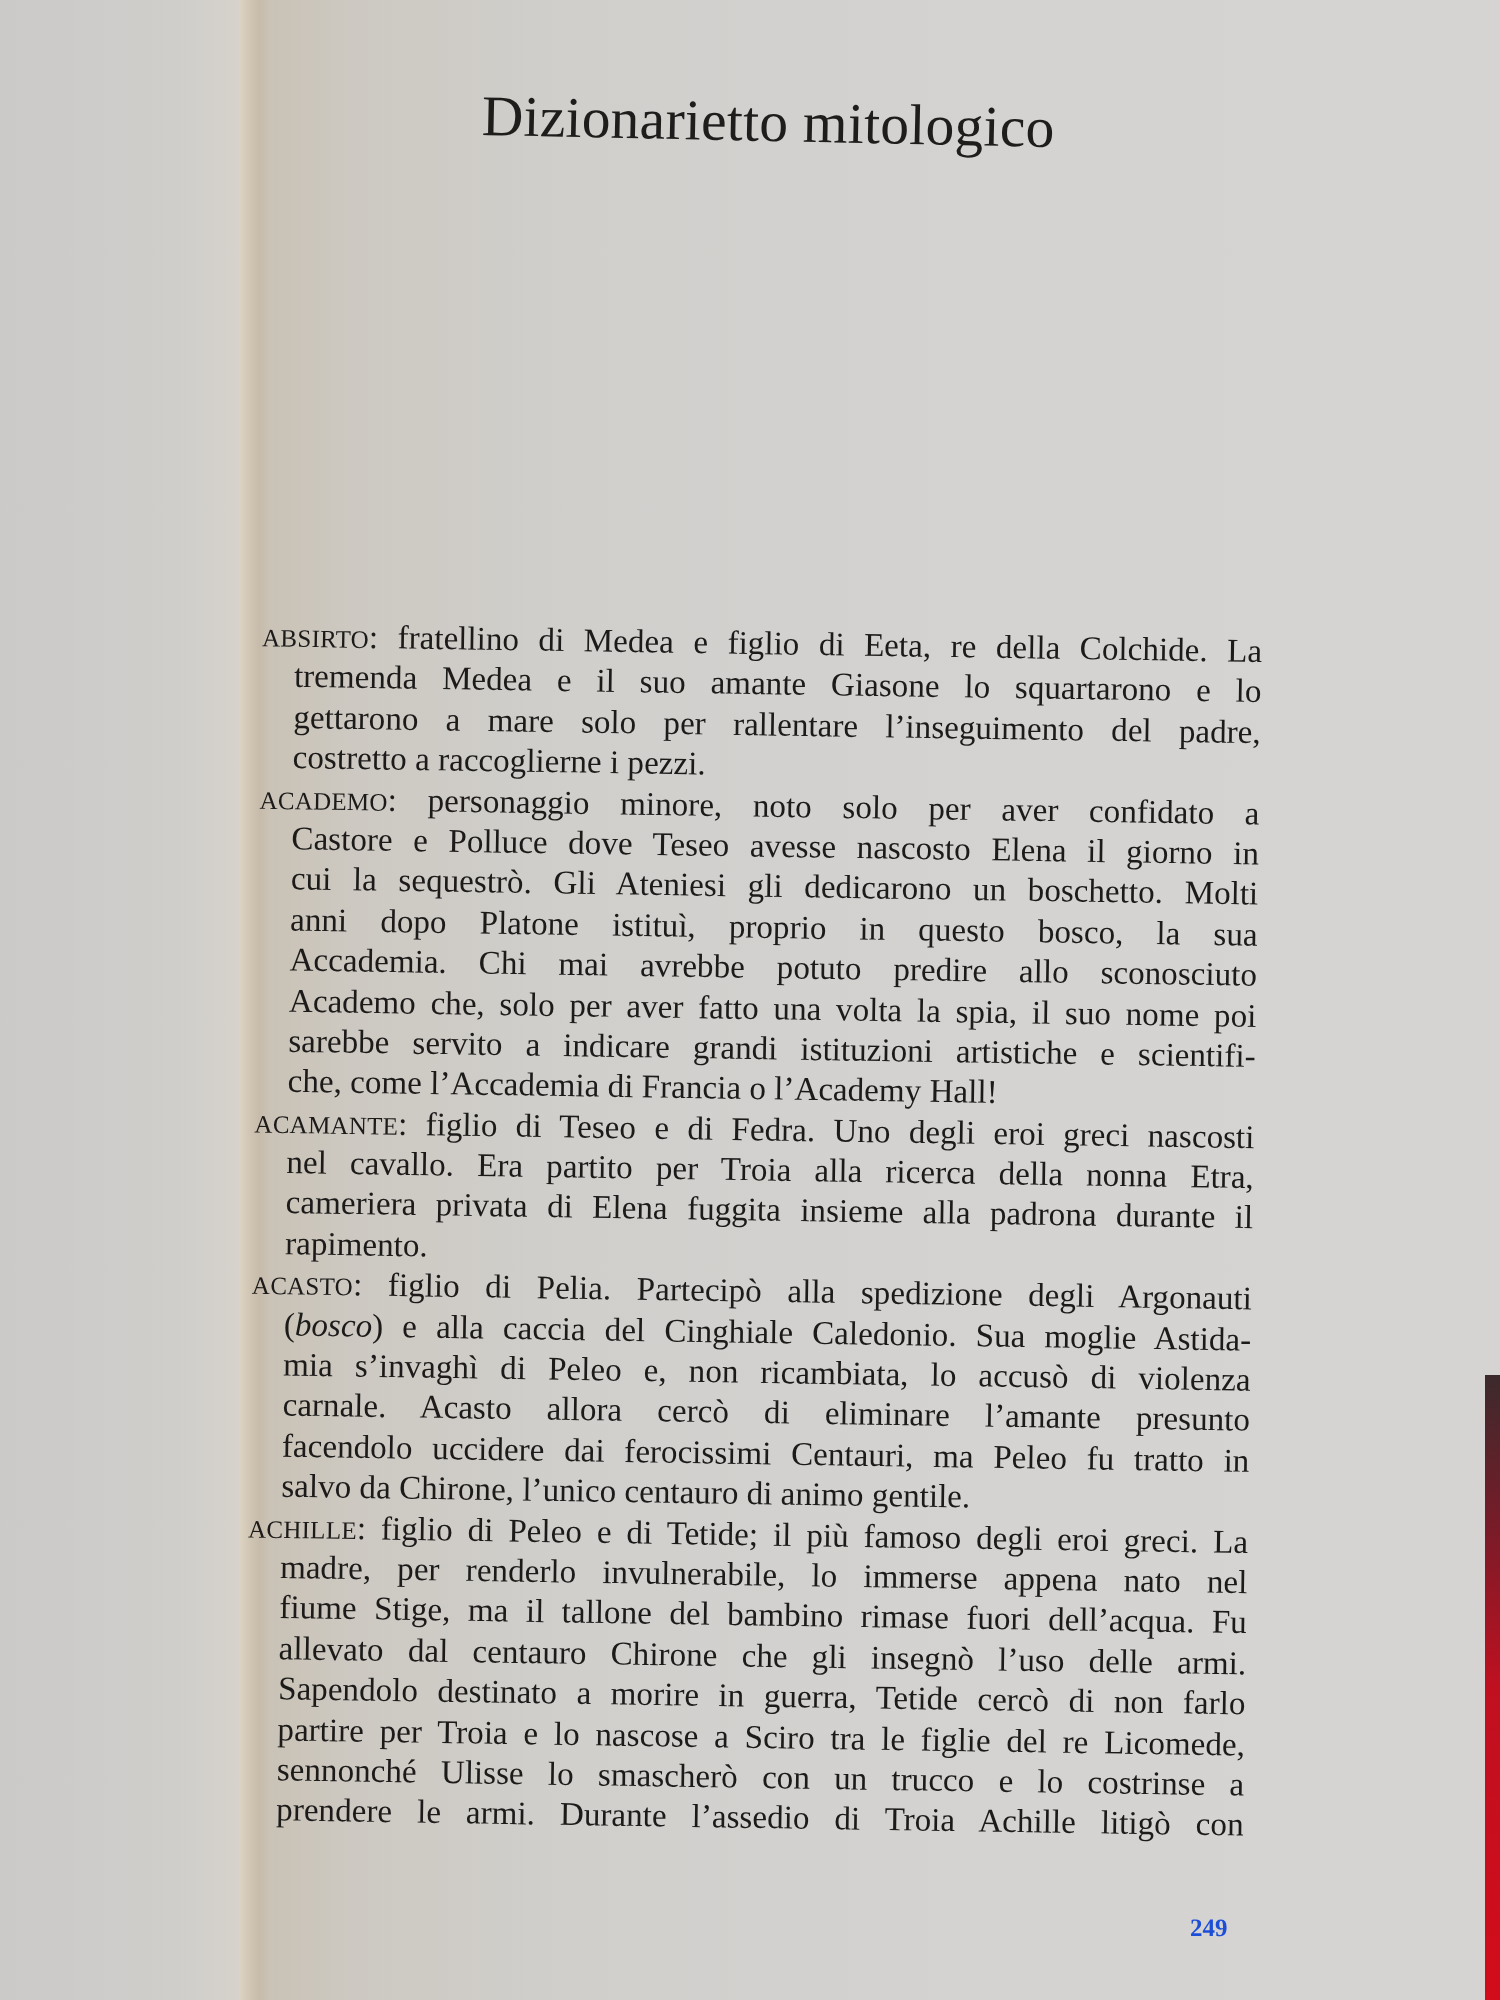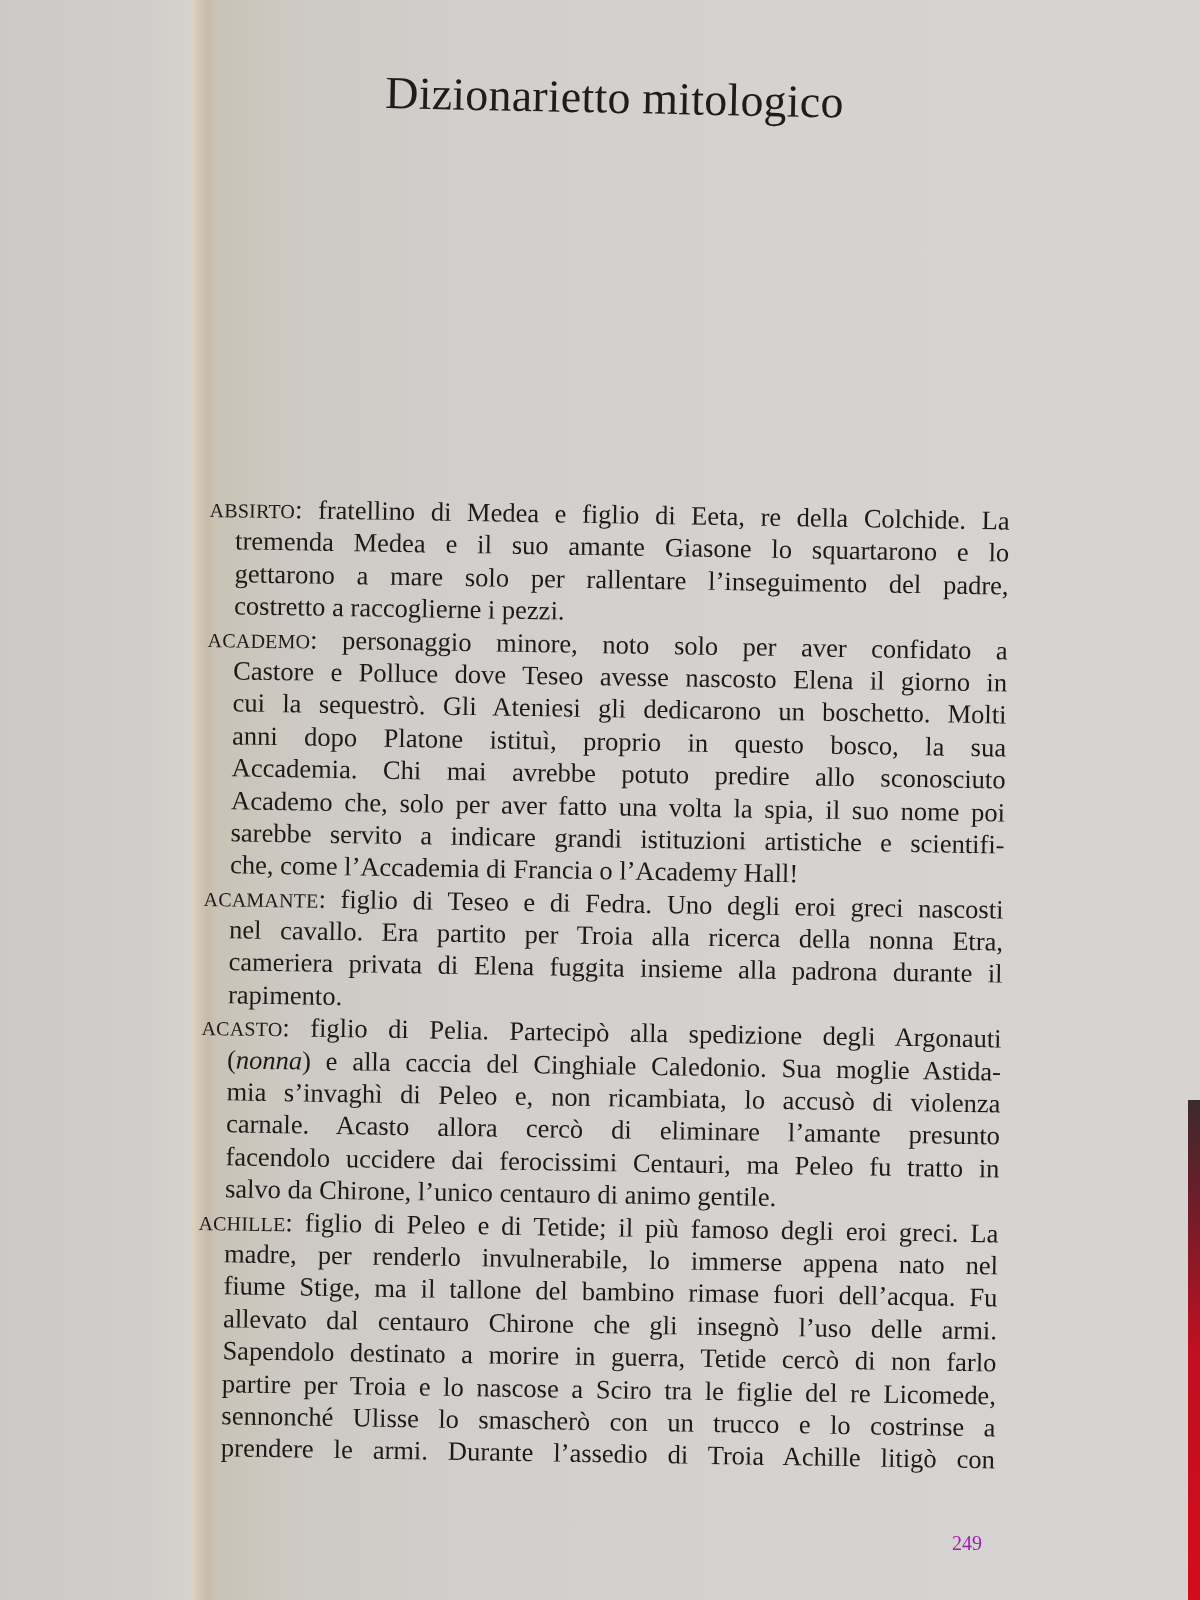--- a/index.html
+++ b/index.html
@@ -78,21 +78,22 @@
       font-size: 20px;
       letter-spacing: 0.2px;
     }
     .ital { font-style: italic; }
     .entry { display: block; }
     .page-number {
       position: absolute;
       left: 952px; top: 1532px;
       font-family: "Liberation Serif", serif;
       font-size: 20px;
-      color: #a21caf;
+      color: #1d4ed8;
+      font-weight: bold;
     }
   </style>
 </head>
 <body>
 
 <div class="scene">
   <div class="left-page"></div>
   <div class="right-page"></div>
   <div class="gutter"></div>
   <div class="red-cover"></div>
@@ -121,21 +122,21 @@
 
     <div class="entry">
       <div class="line"><span class="headword">ACAMANTE</span><span>: figlio di Teseo e di Fedra. Uno degli eroi greci nascosti</span></div>
       <div class="line indent">nel cavallo. Era partito per Troia alla ricerca della nonna Etra,</div>
       <div class="line indent">cameriera privata di Elena fuggita insieme alla padrona durante il</div>
       <div class="line indent last">rapimento.</div>
     </div>
 
     <div class="entry">
       <div class="line"><span class="headword">ACASTO</span><span>: figlio di Pelia. Partecipò alla spedizione degli Argonauti</span></div>
-      <div class="line indent"><span>(</span><span class="ital">nonna</span><span>) e alla caccia del Cinghiale Caledonio. Sua moglie Astida-</span></div>
+      <div class="line indent"><span>(</span><span class="ital">bosco</span><span>) e alla caccia del Cinghiale Caledonio. Sua moglie Astida-</span></div>
       <div class="line indent">mia s’invaghì di Peleo e, non ricambiata, lo accusò di violenza</div>
       <div class="line indent">carnale. Acasto allora cercò di eliminare l’amante presunto</div>
       <div class="line indent">facendolo uccidere dai ferocissimi Centauri, ma Peleo fu tratto in</div>
       <div class="line indent last">salvo da Chirone, l’unico centauro di animo gentile.</div>
     </div>
 
     <div class="entry">
       <div class="line"><span class="headword">ACHILLE</span><span>: figlio di Peleo e di Tetide; il più famoso degli eroi greci. La</span></div>
       <div class="line indent">madre, per renderlo invulnerabile, lo immerse appena nato nel</div>
       <div class="line indent">fiume Stige, ma il tallone del bambino rimase fuori dell’acqua. Fu</div>

